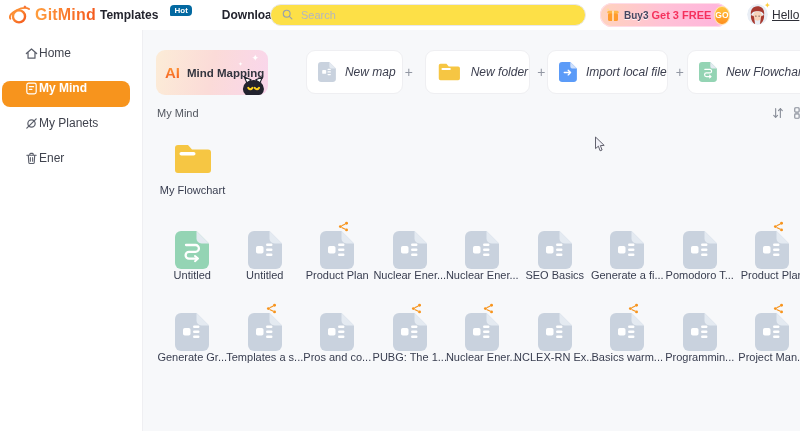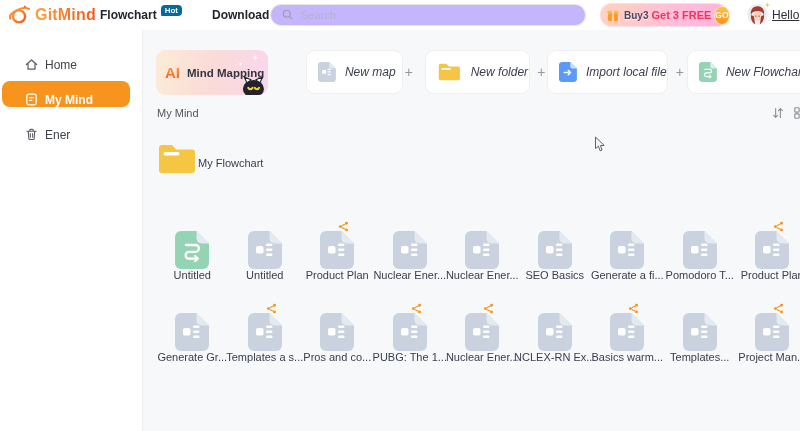--- a/index.html
+++ b/index.html
@@ -5,39 +5,39 @@
   * { margin:0; padding:0; box-sizing:border-box; }
   html,body { width:800px; height:431px; overflow:hidden; font-family:"Liberation Sans",sans-serif; background:#fff; position:relative; }
 
   
   .header { position:absolute; left:0; top:0; width:800px; height:30px; background:#fff; z-index:6; }
   .brand { position:absolute; left:8px; top:3px; height:24px; display:flex; align-items:center; gap:5px; }
   .brand .logo-ico { width:22px; height:22px; display:flex; }
   .brand-text { font-size:16px; font-weight:700; background:linear-gradient(90deg,#ff9e3d,#f4581c); -webkit-background-clip:text; background-clip:text; color:transparent; letter-spacing:.2px; }
   .nav-list { position:absolute; left:100px; top:0; height:30px; display:flex; align-items:center; gap:30px; }
   .nav-item { font-size:12px; font-weight:600; color:#23242e; position:relative; white-space:nowrap; }
-  .nav-badge { display:inline-block; background:#0369a1; color:#fff; font-size:8px; font-weight:700; padding:1px 4px; border-radius:4px 4px 4px 1px; position:relative; top:-6px; margin-left:4px; }
+  .nav-badge { display:inline-block; background:#0369a1; color:#fff; font-size:8px; font-weight:700; padding:1px 4px; border-radius:4px 4px 4px 1px; position:relative; top:-6px; margin-left:12px; }
   .search-wrap { position:absolute; left:270px; top:4px; width:316px; height:22px; }
-  .search-wrap input { width:100%; height:100%; border:1px solid #e8e8ec; border-radius:12px; padding:0 10px 0 30px; font-size:11px; color:#333; outline:none; background:#c4b5fd; font-family:inherit; }
+  .search-wrap input { width:100%; height:100%; border:1px solid #e8e8ec; border-radius:12px; padding:0 10px 0 30px; font-size:11px; color:#333; outline:none; background:#fde047; font-family:inherit; }
   .search-wrap input::placeholder { color:#b3b6c0; }
   .search-ico { position:absolute; left:11px; top:4px; width:13px; height:13px; color:#9aa0ab; display:flex; }
   .promo { position:absolute; left:600px; top:3px; width:128px; height:24px; border-radius:13px; background:linear-gradient(90deg,#ffd3bd,#ffc1d6 50%,#ffb3dd);
            box-shadow:inset 0 0 0 1px #ffdce8; display:flex; align-items:center; gap:3px; padding:0 3px 0 5px; }
   .promo-gift { width:16px; height:16px; display:flex; }
   .promo-buy { font-size:10px; font-weight:800; color:#474760; text-shadow:0 1px 0 rgba(255,255,255,.8); }
   .promo-free { font-size:11px; font-weight:800; color:#f5315d; white-space:nowrap; }
   .promo-go { margin-left:auto; width:19px; height:19px; border-radius:50%; background:linear-gradient(180deg,#ffc53e,#ff8f1f); border:1.5px solid #ffe4ad;
               color:#fff; font-size:8.5px; font-weight:800; display:flex; align-items:center; justify-content:center; }
   .avatar { position:absolute; left:747px; top:4px; width:21px; height:21px; border-radius:50%; overflow:hidden; display:flex; }
   .avatar-spark { position:absolute; left:764px; top:1px; font-size:8px; color:#ffcf3d; }
   .greeting { position:absolute; left:772px; top:8px; font-size:12px; color:#2f3038; white-space:nowrap;text-decoration:underline; }
 
   
   .sidebar { position:absolute; left:0; top:30px; width:143px; height:401px; background:#fff; border-right:1px solid #efeff2; padding-top:16px; }
-  .side-item { height:26px; margin:0 12px 9px 2px; display:flex; align-items:flex-end; padding-left:22px; gap:6px; font-size:12px; color:#40434e; border-radius:8px; cursor:default; }
+  .side-item { height:26px; margin:0 12px 9px 2px; display:flex; align-items:flex-start; padding-left:22px; gap:0; font-size:12px; color:#40434e; border-radius:8px; cursor:default; }
   .side-item .icn { width:15px; height:15px; color:#5a5e6a; display:flex; }
   .side-item.active { background:#f7941d; color:#fff; font-weight:600; }
   .side-item.active .icn { color:#fff; }
 
   
   .main { position:absolute; left:143px; top:30px; width:657px; height:401px; background:#f7f8fa; }
 
   .ai-card { position:absolute; left:13px; top:20px; width:112px; height:45px; border-radius:9px; overflow:hidden;
              background:linear-gradient(100deg,#fcecd7,#fbdbd8 50%,#f9d6ec); display:flex; align-items:center; gap:7px; padding:0 9px; }
   .ai-tag { font-size:15px; font-weight:800; background:linear-gradient(180deg,#ffa03c,#f4581d); -webkit-background-clip:text; background-clip:text; color:transparent; }
@@ -56,21 +56,21 @@
   .card .c-ico { height:20px; display:flex; flex:none; }
   .card .c-ico svg { height:20px; width:auto; }
   .card .c-label { font-size:12px; color:#3d4050; white-space:nowrap; }
   .card .c-plus { margin-left:auto; color:#9297a3; font-size:14px; font-weight:400; }
 
   .sec-title { position:absolute; left:14px; top:77px; font-size:11px; color:#52565f; }
   .tool { position:absolute; top:76px; width:14px; height:14px; color:#8a8f9a; display:flex; }
   .tool.sort { left:628px; } .tool.grid { left:650px; }
 
   .folders { position:absolute; left:13px; top:112px; }
-  .folder-tile { width:73px; display:flex; flex-direction:row; align-items:center;justify-content:space-between; }
+  .folder-tile { width:73px; display:flex; flex-direction:column; align-items:center;justify-content:space-between; }
   .folder-tile .f-ico { width:42px; height:34px; display:flex; }
   .folder-tile .f-label { margin-top:8px; font-size:11px; color:#383d4f; white-space:nowrap; }
 
   .files { position:absolute; left:13px; top:201px; display:grid; grid-template-columns:repeat(9,72.5px); row-gap:32px; }
   .file-tile { width:72.5px; display:flex; flex-direction:column; align-items:center; }
   .ico-wrap { position:relative; width:34px; height:38px; }
   .ico-wrap .doc-ico, .ico-wrap .doc-ico svg { width:34px; height:38px; display:block; }
   .share-badge { display:none; position:absolute; top:-10px; right:5px; width:11px; height:11px; }
   .share-badge svg { width:11px; height:11px; display:block; }
   .file-tile.shared .share-badge { display:block; }
@@ -93,21 +93,21 @@
           </defs>
           <circle cx="12" cy="13.5" r="6.6" fill="none" stroke="url(#lg1)" stroke-width="2.6"></circle>
           <path d="M2.5 16 C-1 9.5 17 1.5 23 5.5" fill="none" stroke="url(#lg1)" stroke-width="2" stroke-linecap="round"></path>
           <path d="M18.5 1.2 l.5 1.3 1.3.5 -1.3.5 -.5 1.3 -.5 -1.3 -1.3 -.5 1.3 -.5 Z" fill="#f4581c"></path>
         </svg>
       </span>
     <span class="brand-text">GitMind</span>
   </div>
   <div class="nav-list">
       <span class="nav-item">
-    <span>Flowchart</span><span class="nav-badge">Hot</span>
+    <span>Templates</span><span class="nav-badge">Hot</span>
   </span>
       <span class="nav-item">
     <span>Download App</span>
   </span>
     </div>
   <div class="search-wrap">
     <span class="search-ico">
         <svg viewBox="0 0 16 16">
           <circle cx="7" cy="7" r="4.2" fill="none" stroke="currentColor" stroke-width="1.4"></circle>
           <path d="M10.2 10.2 l3.2 3.2" stroke="currentColor" stroke-width="1.4" stroke-linecap="round"></path>
@@ -153,20 +153,29 @@
     <span>Home</span>
   </div>
     <div class="side-item active">
     <span class="icn">
         <svg viewBox="0 0 16 16">
           <rect x="3" y="2.2" width="10" height="11.6" rx="2" fill="none" stroke="currentColor" stroke-width="1.3"></rect>
           <path d="M5.8 6 h4.4 M5.8 9 h2.6" stroke="currentColor" stroke-width="1.3" stroke-linecap="round"></path>
         </svg>
       </span>
     <span>My Mind</span>
+  </div>
+    <div class="side-item">
+    <span class="icn">
+        <svg viewBox="0 0 16 16">
+          <circle cx="8" cy="8" r="3.9" fill="none" stroke="currentColor" stroke-width="1.3"></circle>
+          <path d="M3 13 L13 3" stroke="currentColor" stroke-width="1.3" stroke-linecap="round"></path>
+        </svg>
+      </span>
+    <span>My Planets</span>
   </div>
     <div class="side-item">
     <span class="icn">
         <svg viewBox="0 0 16 16">
           <path d="M3 4.5 h10 M6.2 4.5 V3.4 a.9.9 0 0 1 .9-.9 h1.8 a.9.9 0 0 1 .9.9 V4.5 M4.6 4.5 l.5 7.7 a1.2 1.2 0 0 0 1.2 1.1 h3.4 a1.2 1.2 0 0 0 1.2-1.1 l.5-7.7" fill="none" stroke="currentColor" stroke-width="1.2" stroke-linecap="round" stroke-linejoin="round"></path>
           <path d="M6.8 7 v3.8 M9.2 7 v3.8" stroke="currentColor" stroke-width="1.1" stroke-linecap="round"></path>
         </svg>
       </span>
     <span>Ener</span>
   </div>
@@ -586,21 +595,21 @@
   <path d="M6 0 H21.5 L34 12.5 V32 a6 6 0 0 1 -6 6 H6 a6 6 0 0 1 -6 -6 V6 a6 6 0 0 1 6 -6 Z" fill="#c9d2de"></path>
   <path d="M21.5 0 L34 12.5 H26.5 a5 5 0 0 1 -5 -5 Z" fill="#e4eaf1"></path>
               <rect x="8" y="15" width="7.5" height="7.5" rx="1.8" fill="#fff"></rect>
   <rect x="18" y="12.6" width="6.5" height="2.4" rx="1.2" fill="#fff"></rect>
   <rect x="18" y="17.6" width="6.5" height="2.4" rx="1.2" fill="#fff"></rect>
   <rect x="18" y="22.6" width="6.5" height="2.4" rx="1.2" fill="#fff"></rect>
             </svg>
           </span>
 
     </div>
-    <div class="file-label">Templates...</div>
+    <div class="file-label">Programmin...</div>
   </div>
       <div class="file-tile shared">
     <div class="ico-wrap">
       <span class="doc-ico">
             <svg viewBox="0 0 34 38" xmlns="http://www.w3.org/2000/svg">
   <path d="M6 0 H21.5 L34 12.5 V32 a6 6 0 0 1 -6 6 H6 a6 6 0 0 1 -6 -6 V6 a6 6 0 0 1 6 -6 Z" fill="#c9d2de"></path>
   <path d="M21.5 0 L34 12.5 H26.5 a5 5 0 0 1 -5 -5 Z" fill="#e4eaf1"></path>
               <rect x="8" y="15" width="7.5" height="7.5" rx="1.8" fill="#fff"></rect>
   <rect x="18" y="12.6" width="6.5" height="2.4" rx="1.2" fill="#fff"></rect>
   <rect x="18" y="17.6" width="6.5" height="2.4" rx="1.2" fill="#fff"></rect>

